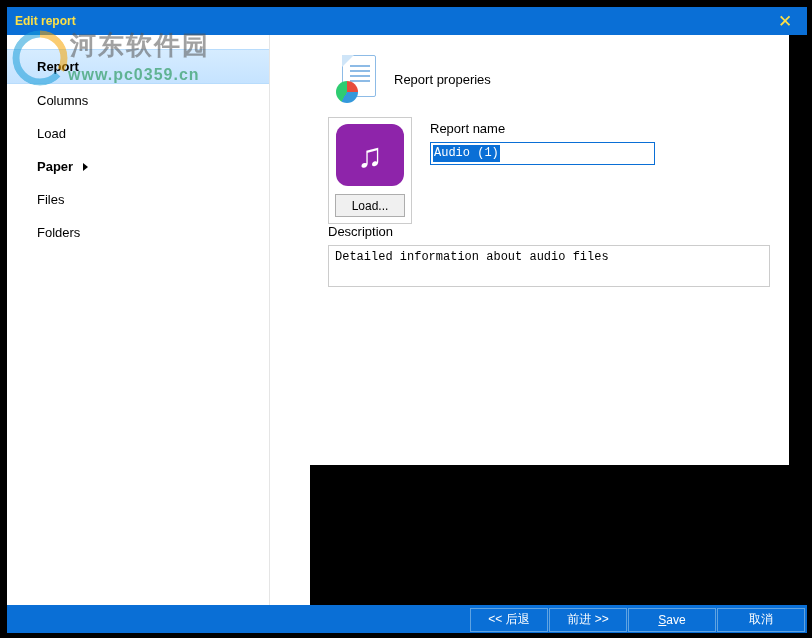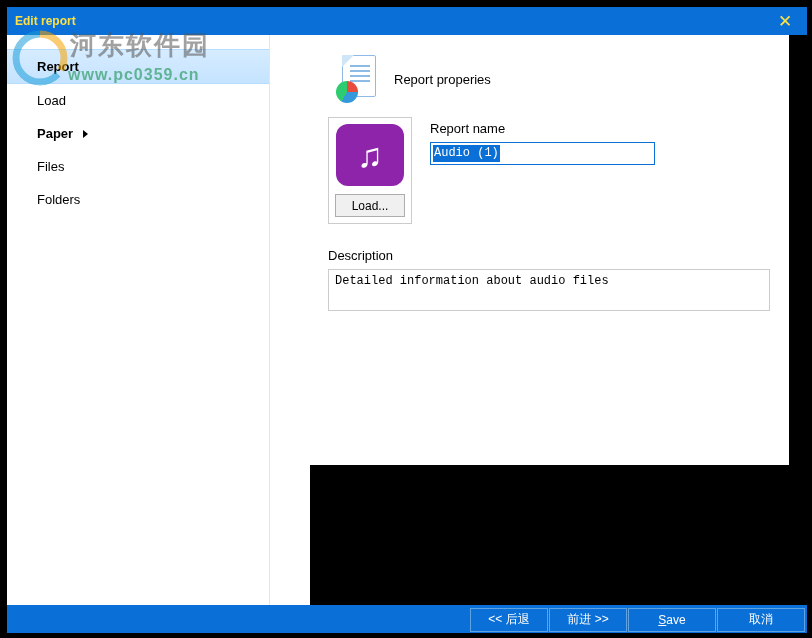--- a/index.html
+++ b/index.html
@@ -194,21 +194,20 @@
     .name-input {
       width: 225px;
       height: 23px;
       border: 1px solid #0a6fd6;
       padding: 2px 4px;
       font-size: 12px;
       font-family: "Courier New", monospace;
       outline: none;
     }
     .desc-section {
-      margin-top: 24px;
     }
     .desc-label {
       font-size: 13px;
       margin-bottom: 6px;
     }
     .desc-input {
       width: 442px;
       height: 42px;
       border: 1px solid #ccc;
       padding: 4px 6px;
@@ -255,20 +254,23 @@
 <div class="window">
   <div class="titlebar">
     <div class="title">Edit report</div>
     <div class="close">✕</div>
   </div>
 
   <div class="body">
     <div class="sidebar">
       <div class="nav-item active">
         <span>Report</span>
+      </div>
+      <div class="nav-item">
+        <span>Columns</span>
       </div>
       <div class="nav-item">
         <span>Load</span>
       </div>
       <div class="nav-item bold">
         <span>Paper</span>
         <span class="chev"></span>
       </div>
       <div class="nav-item">
         <span>Files</span>

